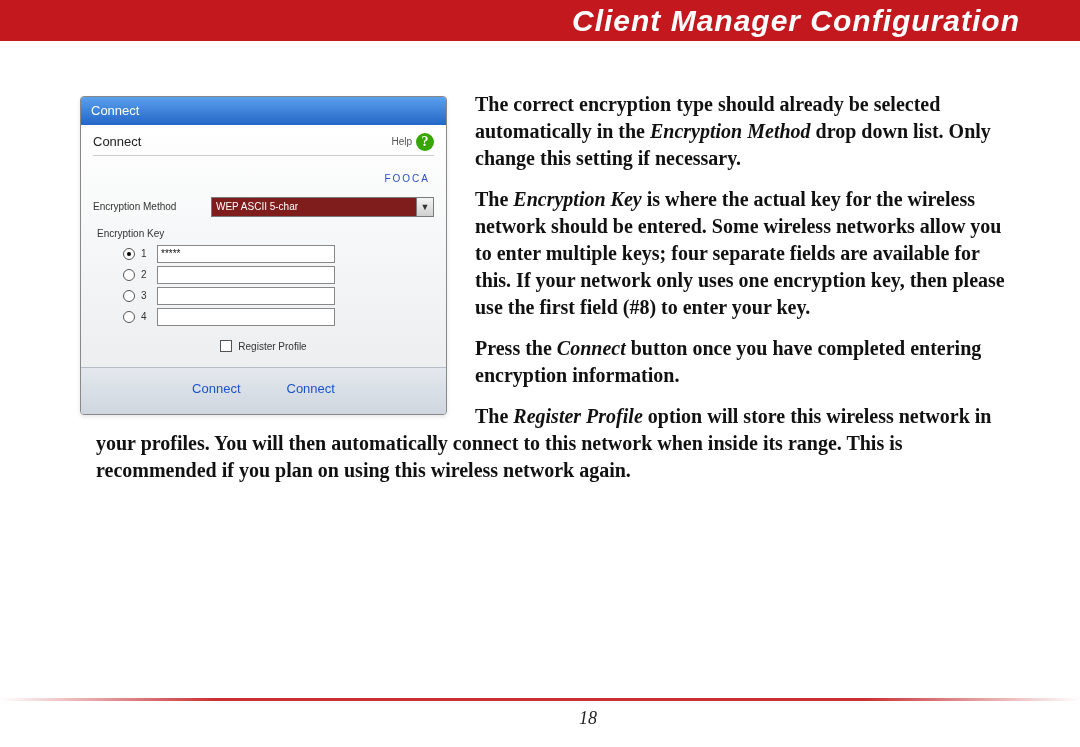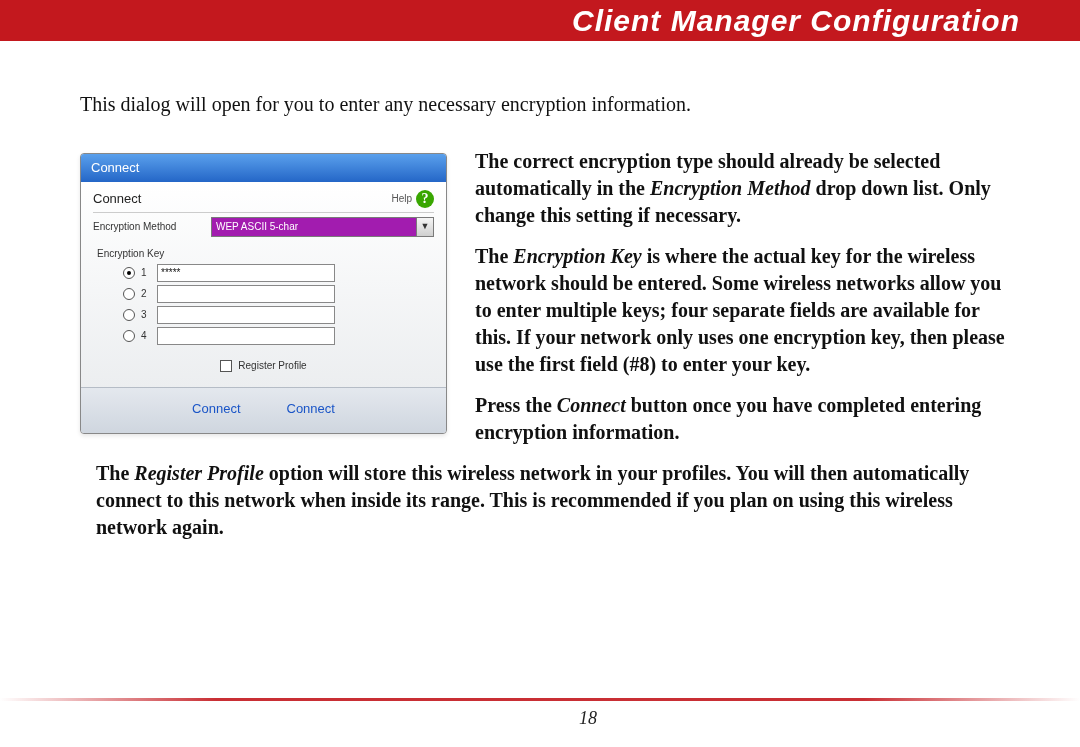--- a/index.html
+++ b/index.html
@@ -116,21 +116,21 @@
   .ss-select {
     flex: 1;
     display: flex;
     align-items: stretch;
     border: 1px solid #7a7a7a;
     height: 18px;
     background: #fff;
   }
   .ss-select-val {
     flex: 1;
-    background: #a21caf;
+    background: #7f1d1d;
     color: #fff;
     font-size: 10px;
     padding: 2px 4px;
     white-space: nowrap;
     overflow: hidden;
   }
   .ss-select-arrow {
     width: 16px;
     background: linear-gradient(#f5f5f5,#cfcfcf);
     border-left: 1px solid #7a7a7a;
@@ -245,33 +245,33 @@
 </style>
 </head>
 <body>
 
 <div class="header-bar">
   <span class="header-title">Client Manager Configuration</span>
 </div>
 
 <div class="content clearfix">
 
-  <div class="intro">This dialog will open for you to enter any necessary encryption information.</div>
 
   <div class="float-block">
     <div class="screenshot">
       <div class="ss-titlebar">Connect</div>
       <div class="ss-body">
         <div class="ss-top-row">
           <span class="ss-connect-label">Connect</span>
           <span class="ss-help">
             <span>Help</span>
             <span class="help-circle">?</span>
           </span>
         </div>
+        <div class="ss-netname">FOOCA</div>
         <div class="ss-row">
           <span class="ss-label">Encryption Method</span>
           <div class="ss-select">
             <div class="ss-select-val">WEP ASCII 5-char</div>
             <div class="ss-select-arrow">▼</div>
           </div>
         </div>
         <div class="ss-keylabel">Encryption Key</div>
 
         <div class="ss-key-row">

